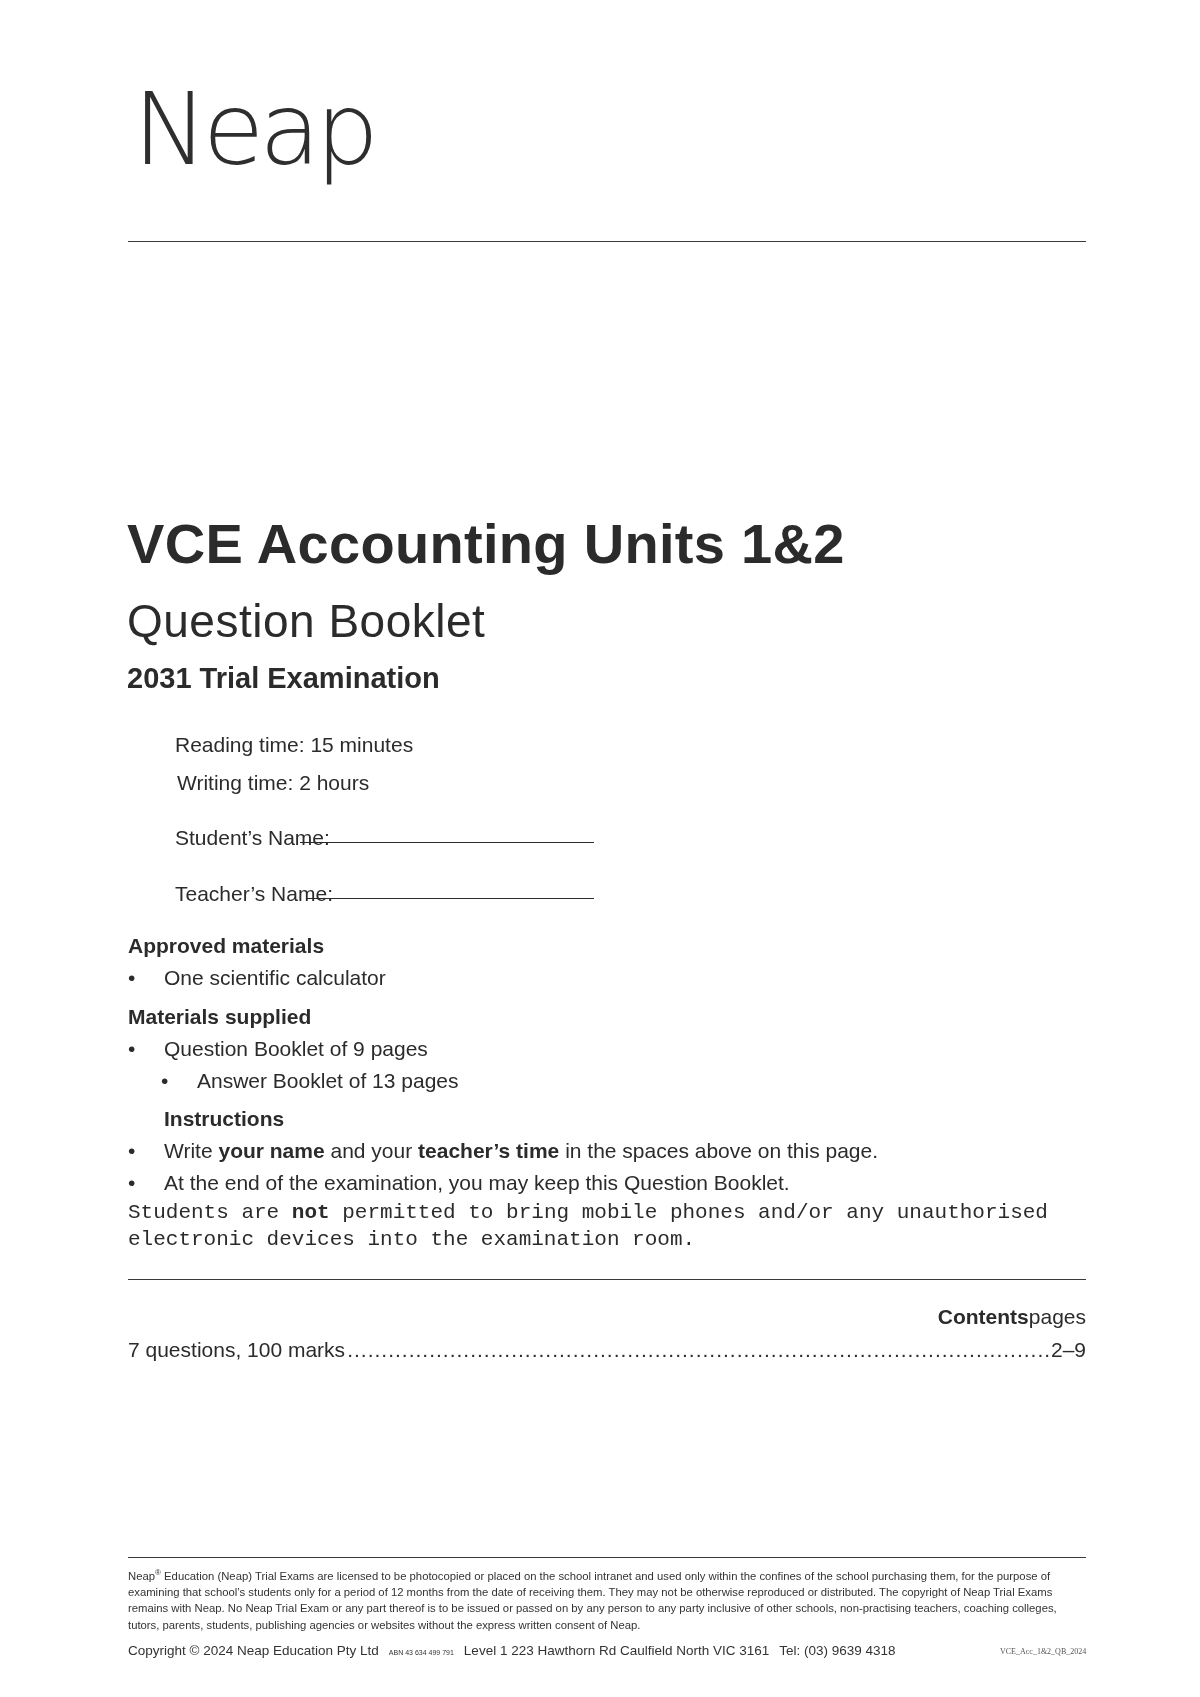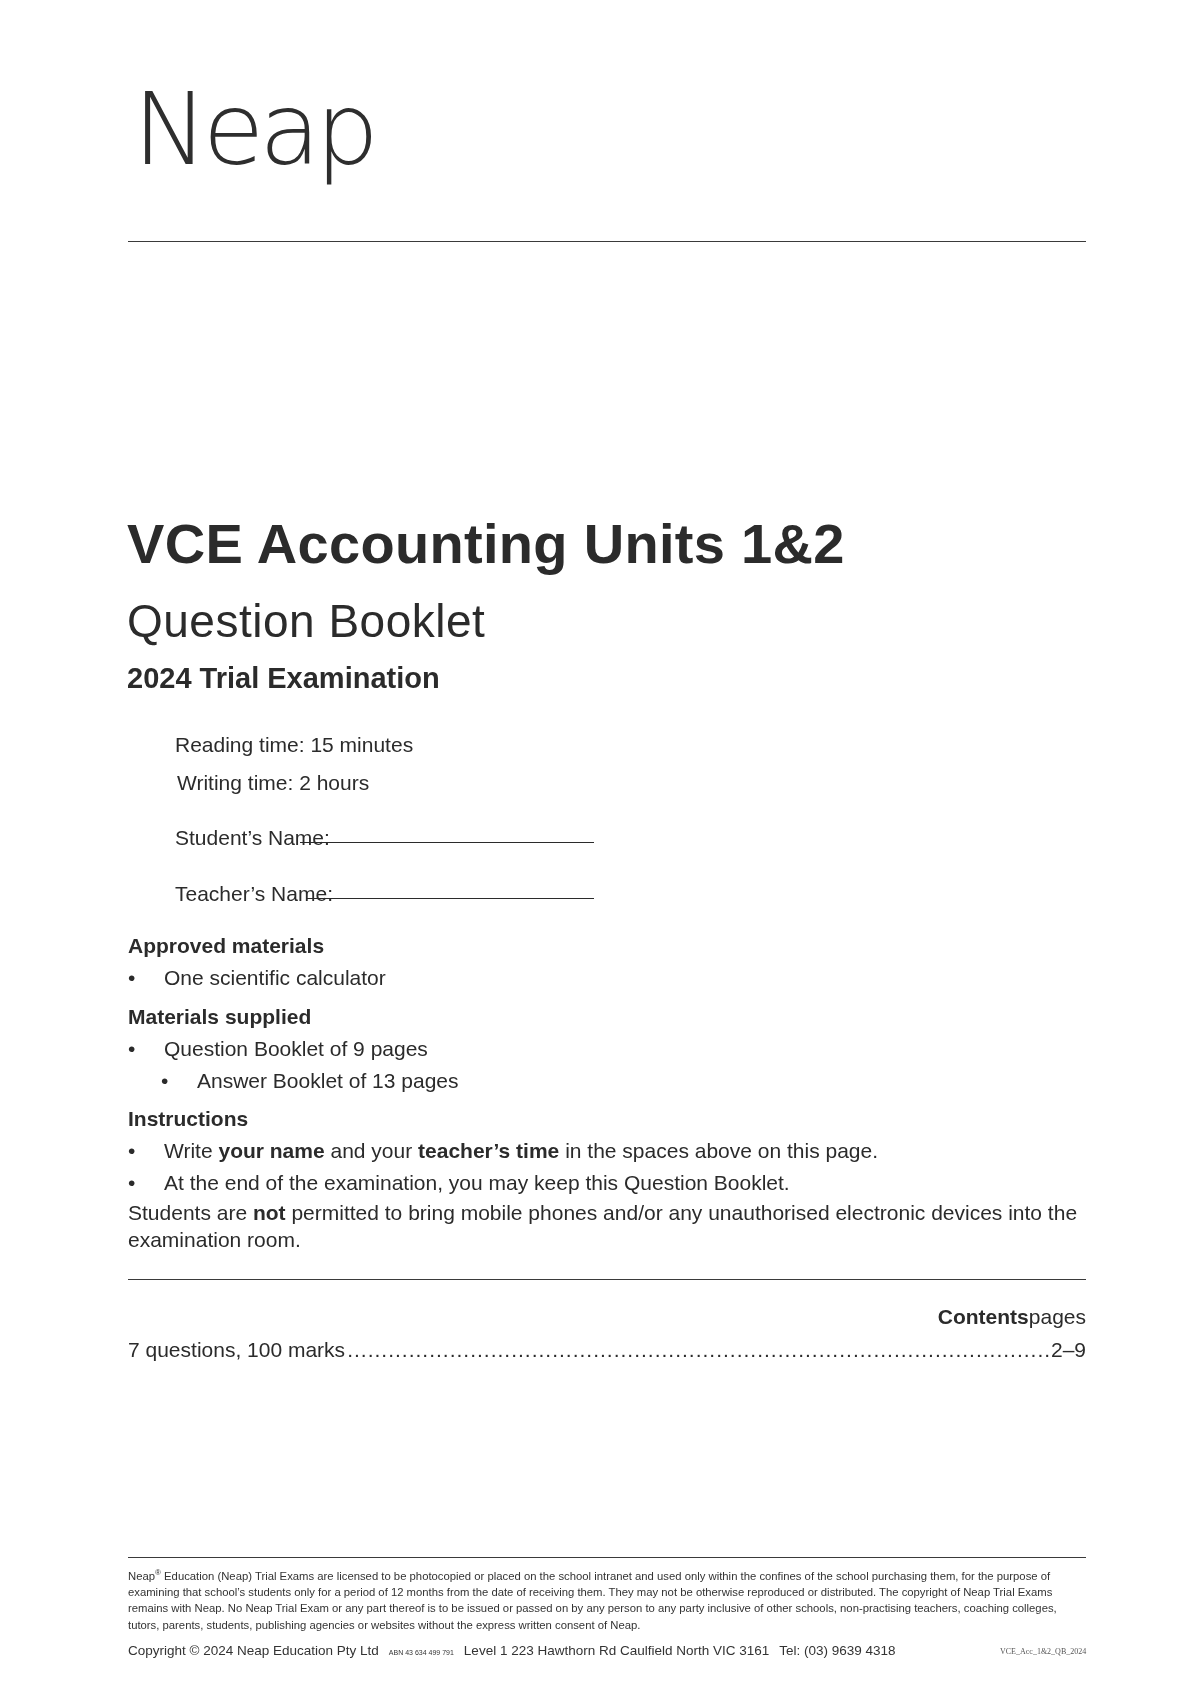--- a/index.html
+++ b/index.html
@@ -40,21 +40,21 @@
     .doc-code { left: 1000px; top: 1647px; font-family: "Liberation Serif", serif; font-size: 8px; color: #555; }
   </style>
 </head>
 <body>
 
 <div class="abs logo">Neap</div>
 <div class="abs rule" style="top:241px;"></div>
 
 <div class="abs title">VCE Accounting Units 1&amp;2</div>
 <div class="abs subtitle">Question Booklet</div>
-<div class="abs exam">2024 Trial Examination</div>
+<div class="abs exam">2031 Trial Examination</div>
 
 <div class="abs info" style="top:734px;">Reading time: 15 minutes</div>
 <div class="abs info" style="top:772px; left:129px;">Writing time: 2 hours</div>
 
 <div class="abs info" style="top:827px;">Student’s Name:</div>
 <div class="name-line" style="left:300px; top:824px; width:294px; height:18px;"></div>
 
 <div class="abs info" style="top:883px;">Teacher’s Name:</div>
 <div class="name-line" style="left:306px; top:880px; width:288px; height:18px;"></div>
 
@@ -64,28 +64,28 @@
 </div>
 
 <div class="abs section-head" style="top:1006px;">Materials supplied</div>
 <div class="abs bullet-row" style="top:1038px;">
   <span class="dot">•</span><span>Question Booklet of 9 pages</span>
 </div>
 <div class="abs bullet-row" style="top:1070px;margin-left:33px;">
   <span class="dot">•</span><span>Answer Booklet of 13 pages</span>
 </div>
 
-<div class="abs section-head" style="top:1108px;">Instructions</div>
+<div class="abs section-head" style="top:1108px;margin-left:36px;">Instructions</div>
 <div class="abs bullet-row" style="top:1140px;">
   <span class="dot">•</span><span>Write </span><b>your name</b><span> and your </span><b>teacher’s time</b><span> in the spaces above on this page.</span>
 </div>
 <div class="abs bullet-row" style="top:1172px;">
   <span class="dot">•</span><span>At the end of the examination, you may keep this Question Booklet.</span>
 </div>
-<div class="abs para" style="top:1199px;">
+<div class="abs para" style="top:1199px;font-family:Liberation Mono, monospace;">
   <span>Students are </span><b>not</b><span> permitted to bring mobile phones and/or any unauthorised electronic devices into the examination room.</span>
 </div>
 
 <div class="abs rule" style="top:1279px;"></div>
 
 <div class="abs contents-row" style="top:1306px; justify-content: flex-end;">
   <b>Contents</b>
   <span>pages</span>
 </div>
 <div class="abs contents-row" style="top:1339px;text-align:center;">

